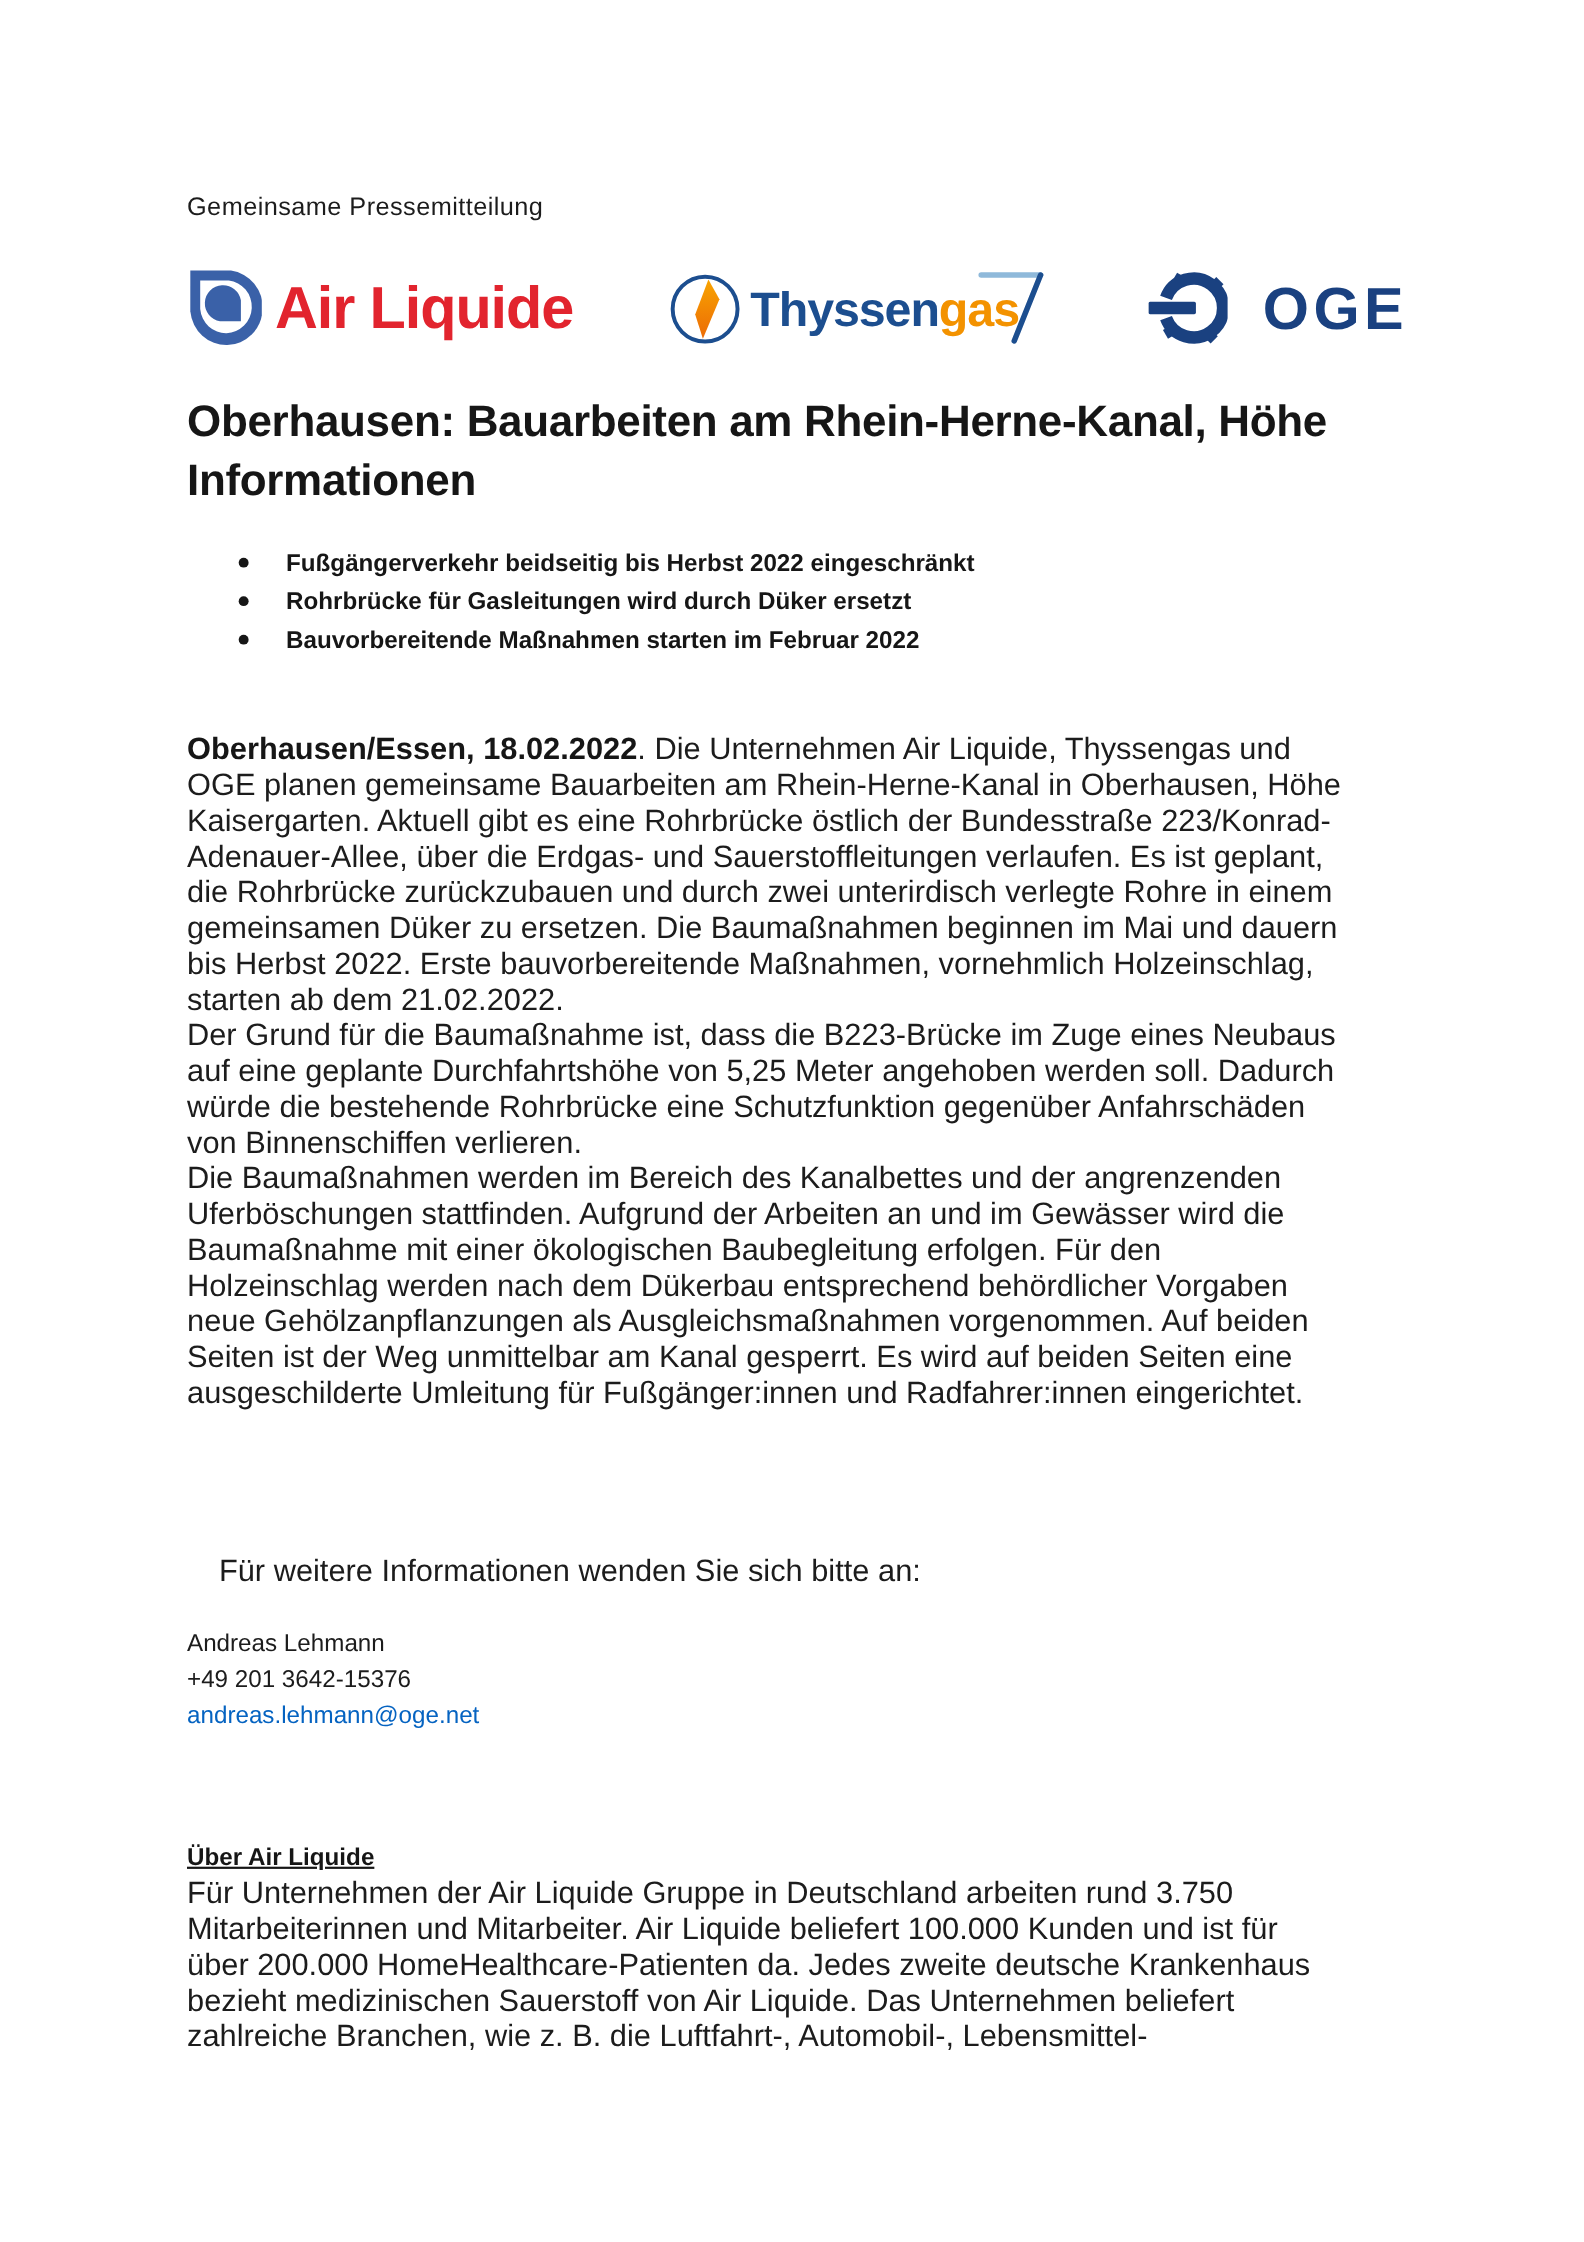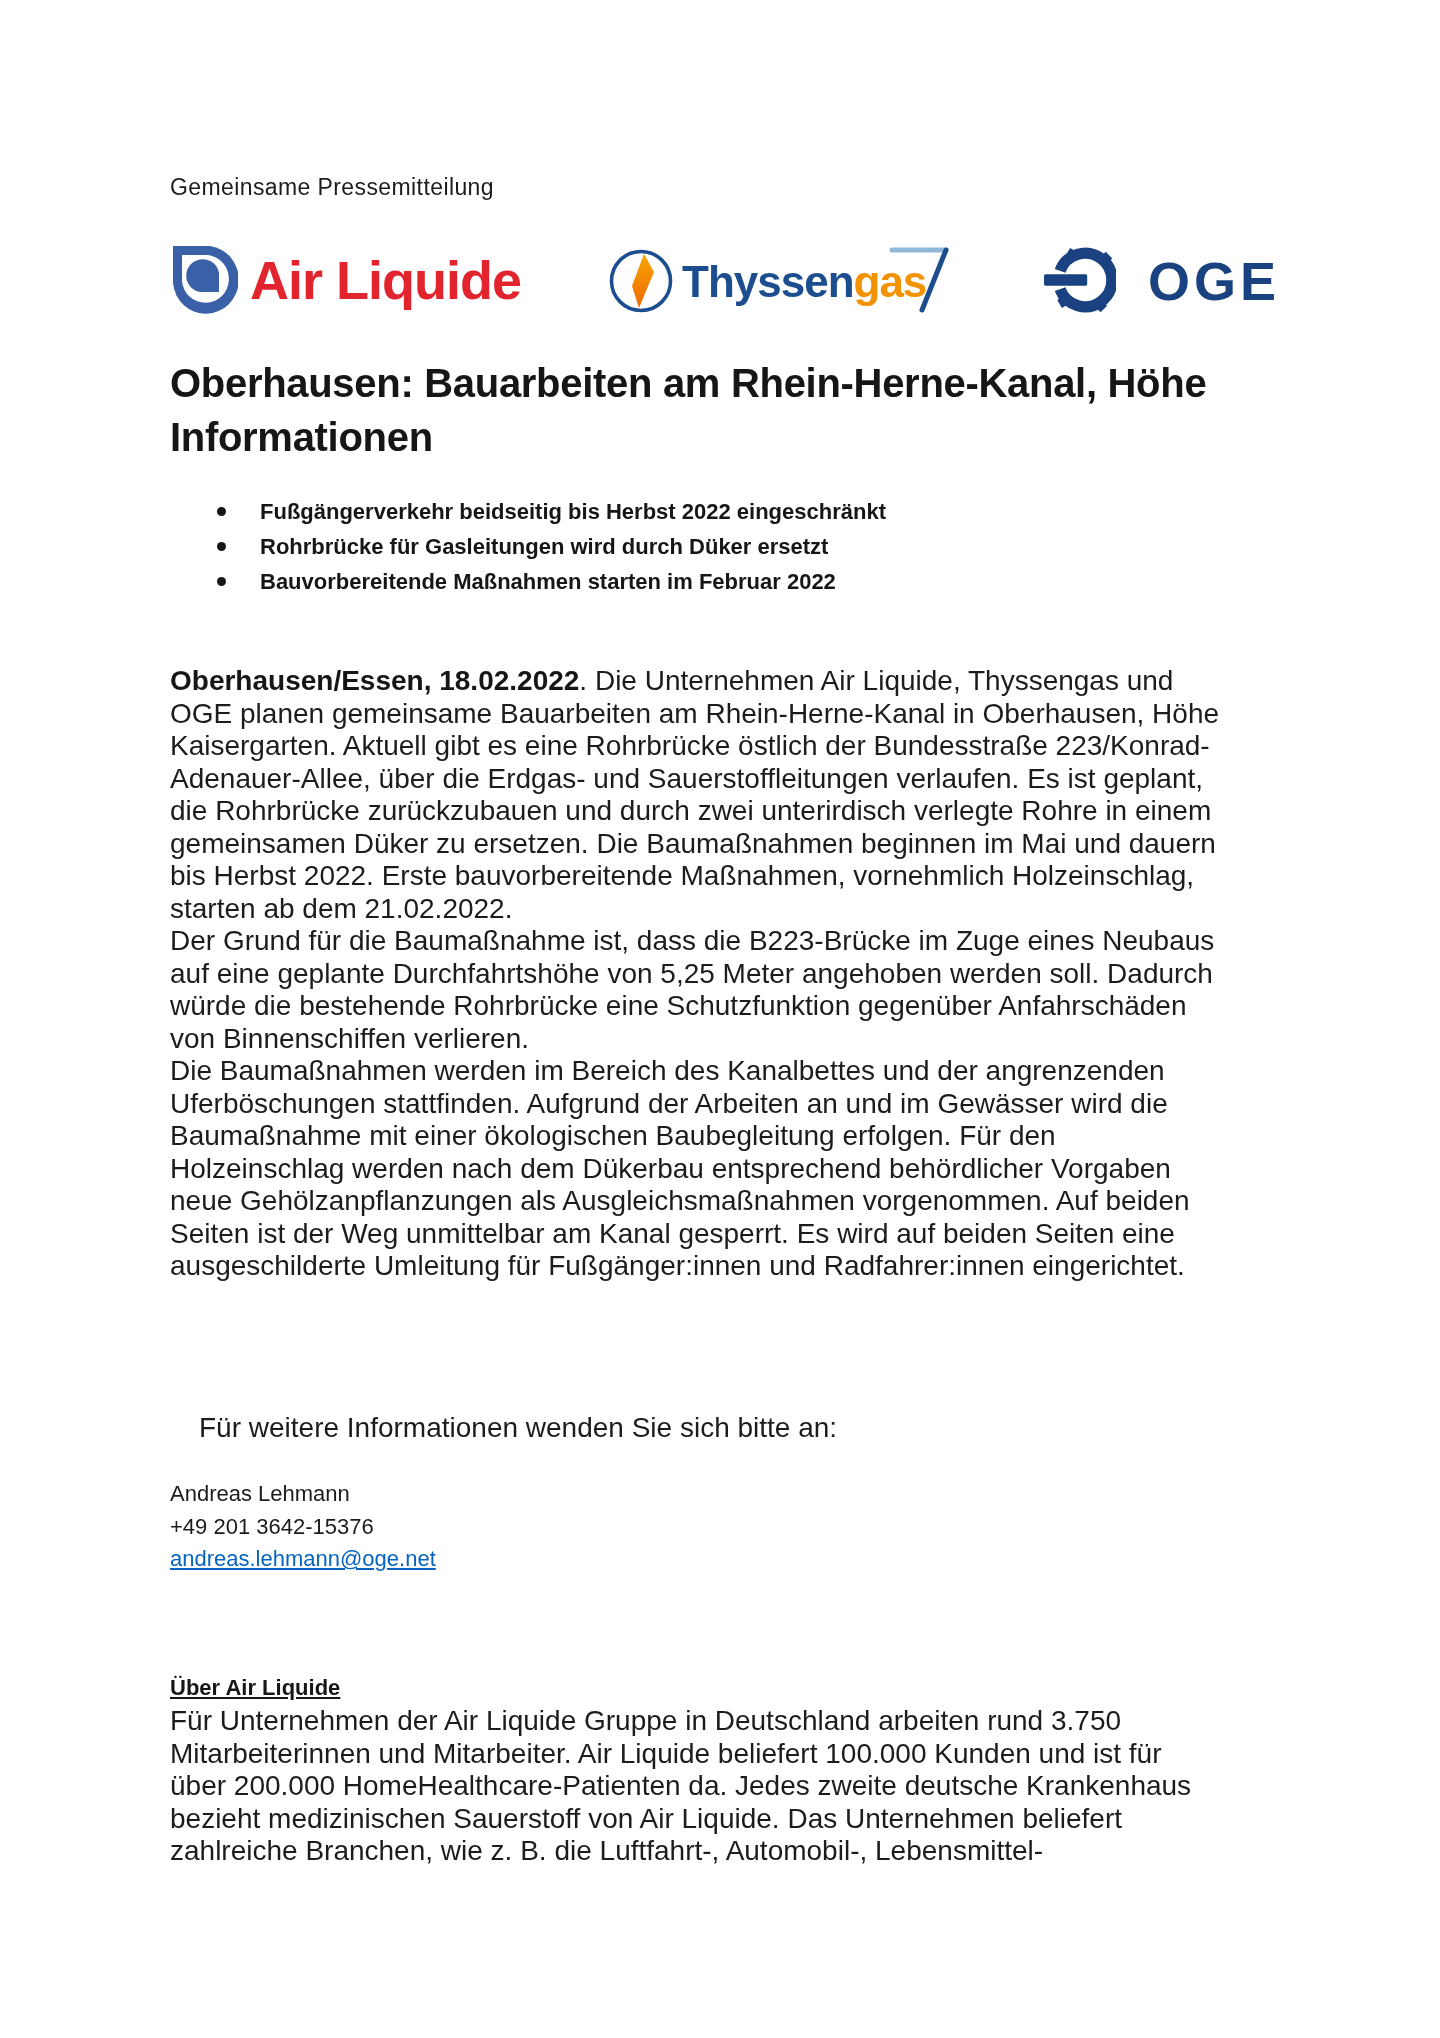--- a/index.html
+++ b/index.html
@@ -75,21 +75,21 @@
     font-size: 28px; line-height: 32.5px; color: #1c1c1c;
   }
   .p1 { top: 665px; }
   .p2 { top: 925px; }
   .p3 { top: 1055px; }
   .p4 { top: 1282px; }
   .contact-intro { top: 1412px; margin-left: 29px; }
 
   .contact { left: 170px; top: 1478px; font-size: 22px; line-height: 32.5px; }
   .contact a {
-    color: #0563c1; text-decoration: underline; cursor: pointer;
+    color: #0563c1; cursor: pointer;
   }
 
   .about-heading {
     left: 170px; top: 1672px;
     font-size: 22px; font-weight: bold; line-height: 32.5px;
     text-decoration: underline; color: #161616; text-align: center;
   }
   .about-body { top: 1705px; }
 
   strong.dateline { font-weight: bold; color: #161616; }

